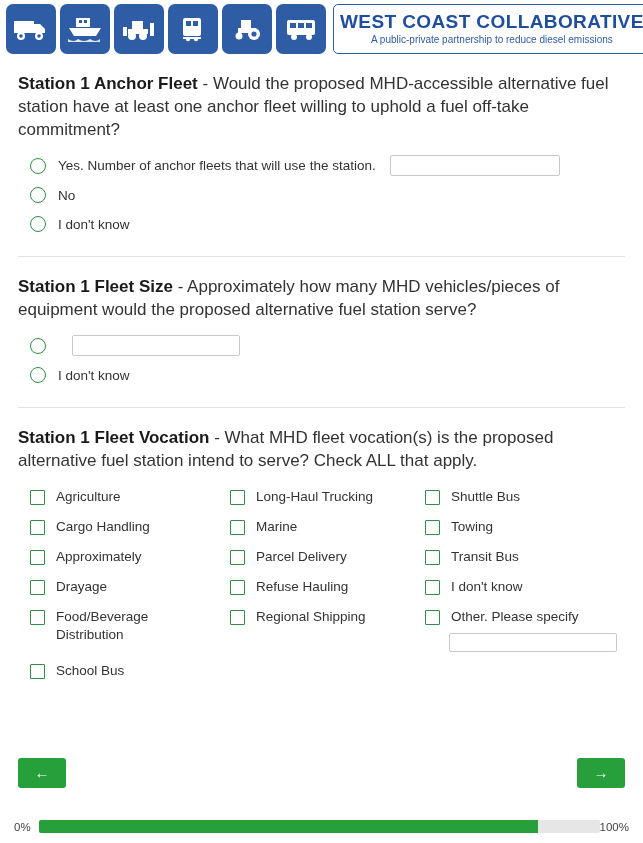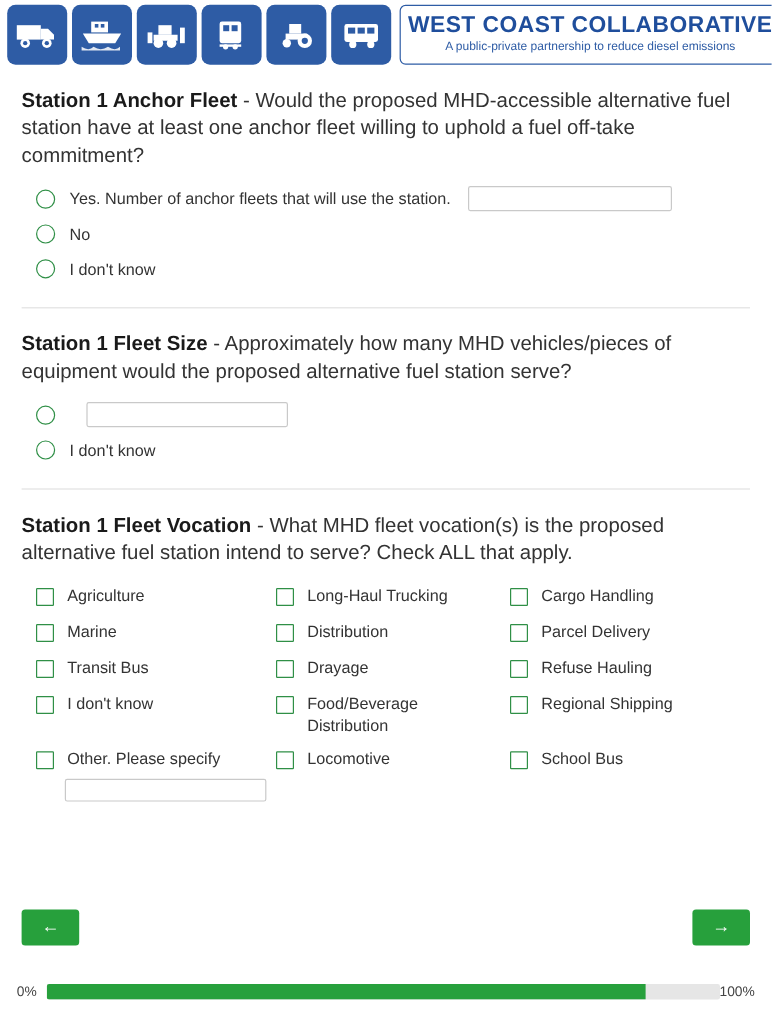--- a/index.html
+++ b/index.html
@@ -343,33 +343,41 @@
       <div class="check-grid">
 
         <div class="chk-row">
           <span class="checkbox"></span>
           <span class="chk-label">Agriculture</span>
         </div>
         <div class="chk-row">
           <span class="checkbox"></span>
           <span class="chk-label">Long-Haul Trucking</span>
         </div>
+        <div class="chk-row">
+          <span class="checkbox"></span>
+          <span class="chk-label">Shuttle Bus</span>
+        </div>
 
         <div class="chk-row">
           <span class="checkbox"></span>
           <span class="chk-label">Cargo Handling</span>
         </div>
         <div class="chk-row">
           <span class="checkbox"></span>
           <span class="chk-label">Marine</span>
         </div>
-
-        <div class="chk-row">
-          <span class="checkbox"></span>
-          <span class="chk-label">Distribution</span>
+        <div class="chk-row">
+          <span class="checkbox"></span>
+          <span class="chk-label">Towing</span>
+        </div>
+
+        <div class="chk-row">
+          <span class="checkbox"></span>
+          <span class="chk-label">Approximately</span>
         </div>
         <div class="chk-row">
           <span class="checkbox"></span>
           <span class="chk-label">Parcel Delivery</span>
         </div>
         <div class="chk-row">
           <span class="checkbox"></span>
           <span class="chk-label">Transit Bus</span>
         </div>
 
@@ -397,24 +405,20 @@
         <div class="chk-row other-wrap">
           <div style="display:flex;align-items:flex-start;">
             <span class="checkbox"></span>
             <span class="chk-label">Other. Please specify</span>
           </div>
           <input class="other-input" type="text" value="" style="">
         </div>
 
         <div class="chk-row">
           <span class="checkbox"></span>
-          <span class="chk-label">Locomotive</span>
-        </div>
-        <div class="chk-row">
-          <span class="checkbox"></span>
           <span class="chk-label">School Bus</span>
         </div>
         <div></div>
       </div>
     </div>
   </div>
 
   <div class="nav-row">
     <button class="nav-btn">←</button>
     <button class="nav-btn">→</button>

